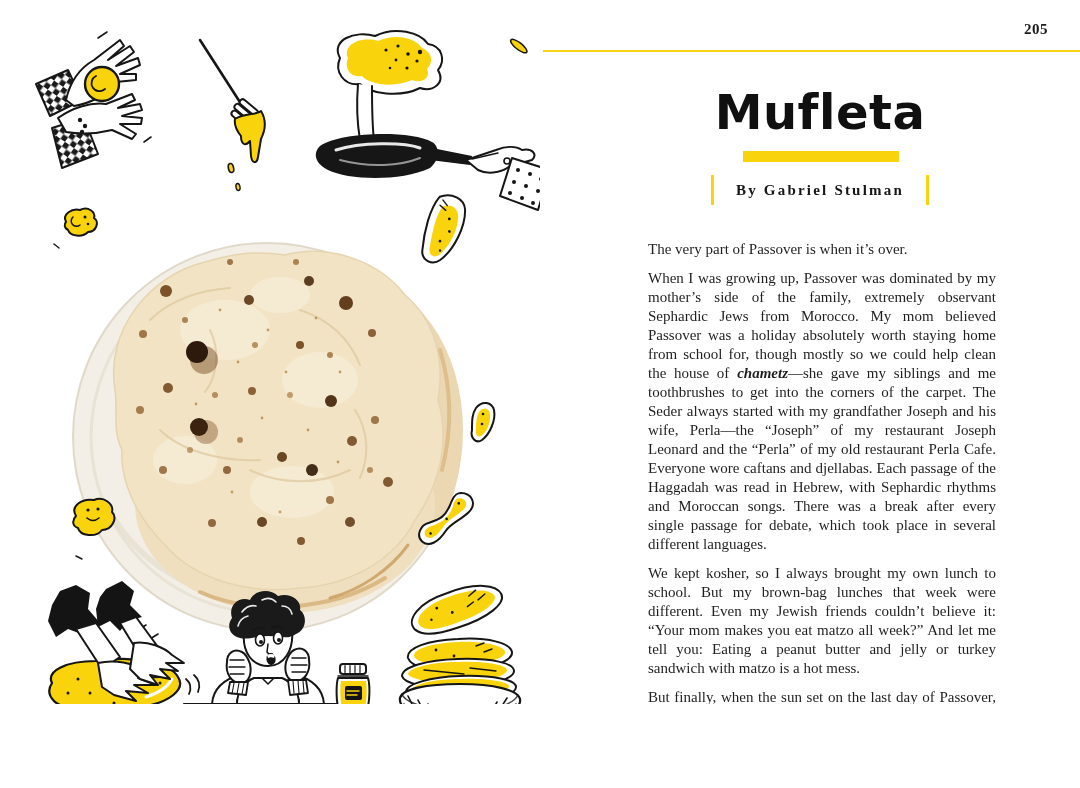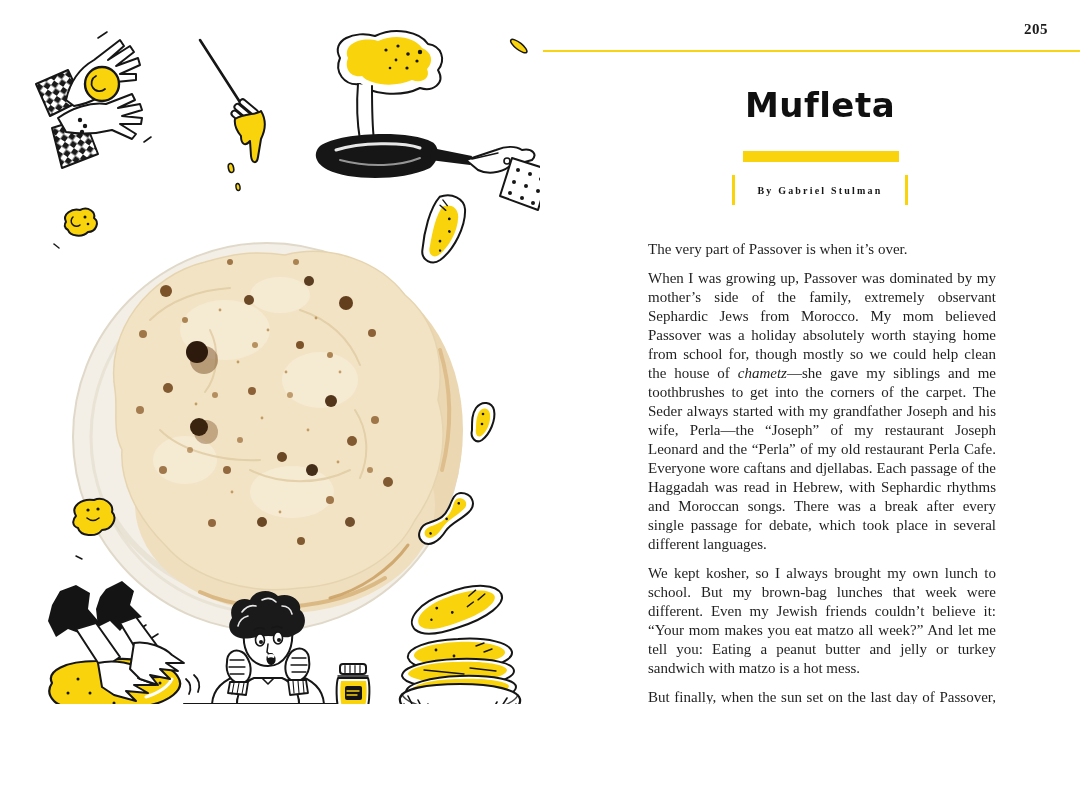--- a/index.html
+++ b/index.html
@@ -5,30 +5,30 @@
   html,body{margin:0;padding:0;background:#ffffff;}
   #stage{position:relative;width:1080px;height:704px;background:#ffffff;overflow:hidden;
          font-family:"Liberation Serif", serif;color:#1f1f1f;border-radius:14px;}
   svg path, svg line, svg polyline, svg polygon{stroke-linecap:round;stroke-linejoin:round;}
 
   
   .page-number{position:absolute;top:21px;right:32px;font-weight:bold;font-size:15px;
                letter-spacing:.5px;color:#1b1b1b;}
   .top-rule{position:absolute;top:50px;left:543px;width:537px;height:2px;background:#F7D416;}
   .title-block{position:absolute;top:88px;left:640px;width:360px;text-align:center;}
-  .title{font-family:"DejaVu Sans",sans-serif;font-weight:700;font-size:34px;line-height:1;
+  .title{font-family:"DejaVu Sans",sans-serif;font-weight:700;font-size:48px;line-height:1;
          color:#101010;letter-spacing:.5px;margin:0;text-align:center;}
   .title-bar{position:absolute;top:151px;left:743px;width:156px;height:11px;background:#F9D30B;}
   .byline-row{position:absolute;top:175px;left:640px;width:360px;display:flex;
               align-items:center;justify-content:center;gap:22px;}
   .byline-bar{width:3px;height:30px;background:#F9D30B;}
-  .byline{font-weight:bold;font-size:10px;letter-spacing:2.2px;color:#161616;white-space:nowrap;}
+  .byline{font-weight:bold;font-size:15px;letter-spacing:2.2px;color:#161616;white-space:nowrap;}
   .article{position:absolute;top:240px;left:648px;width:348px;font-size:15px;line-height:19px;}
   .article p{margin:0 0 10px 0;text-align:justify;}
-  .article em{font-style:italic;}
+  .article em{font-style:italic;font-weight:bold;}
   .continue-arrow{position:absolute;top:704px;left:968px;}
 
   
   .left-art{position:absolute;top:0;left:0;}
 </style>
 </head>
 <body>
 
 <div id="stage">
 

